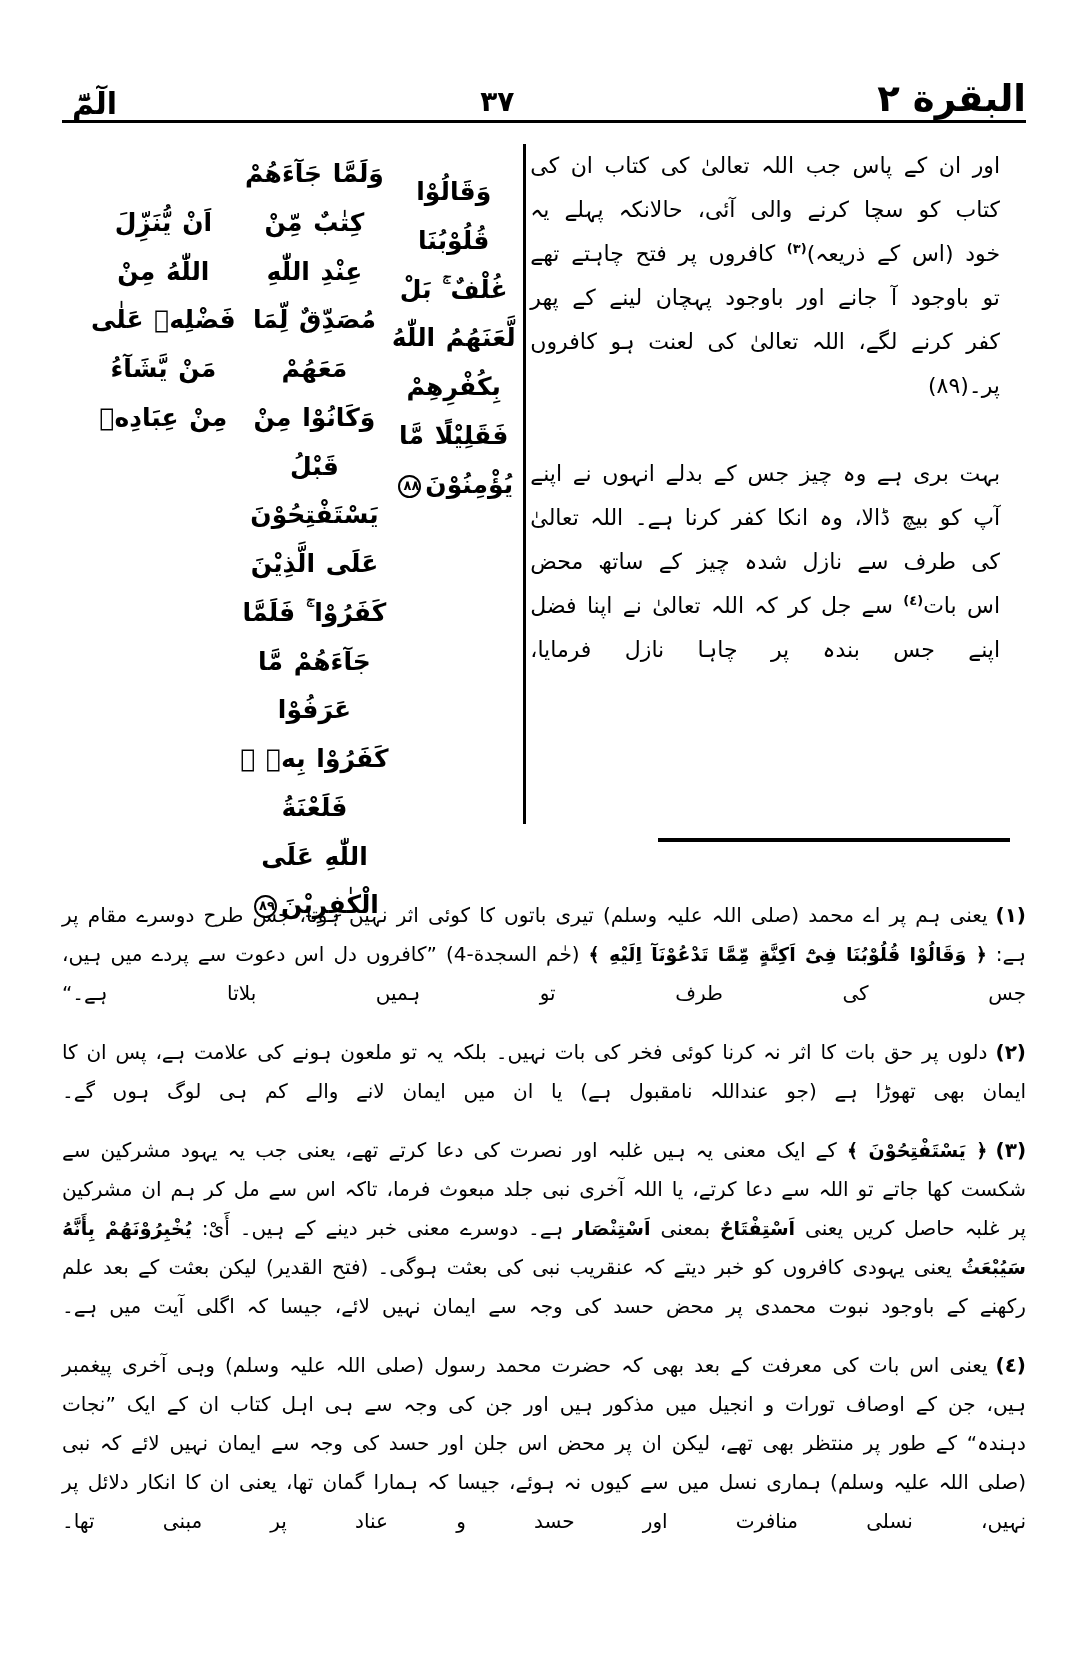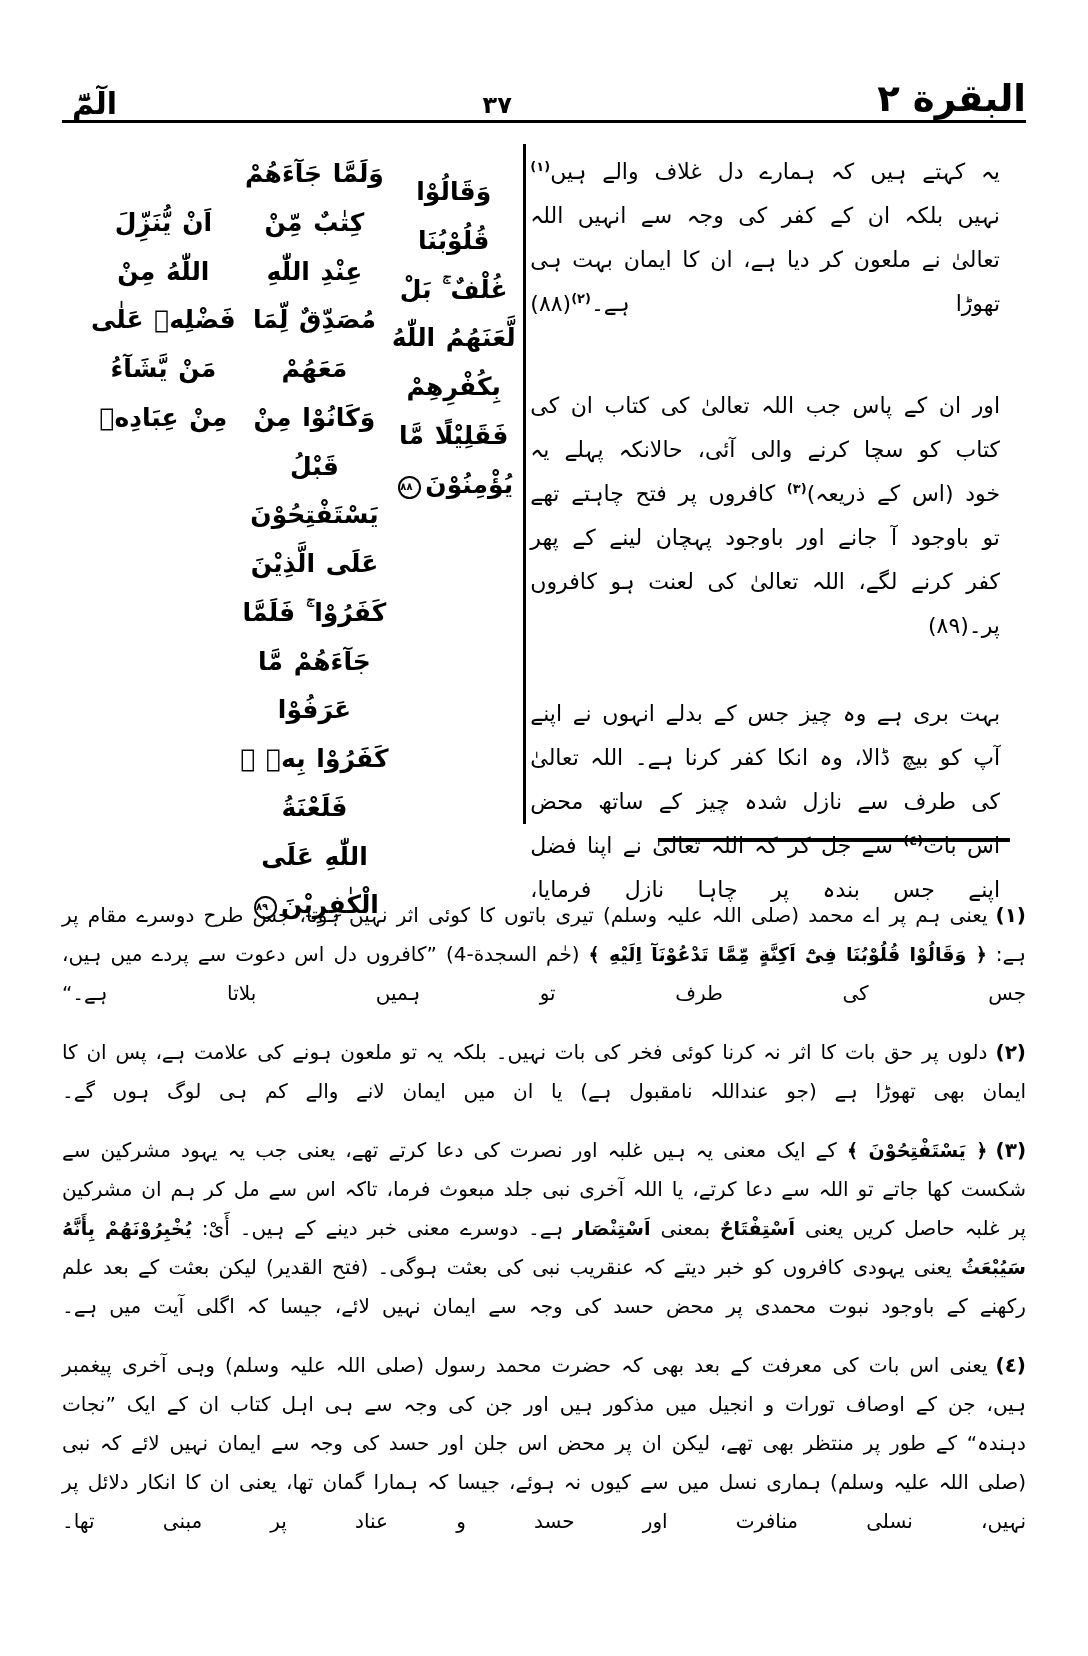--- a/index.html
+++ b/index.html
@@ -40,21 +40,21 @@
     line-height: 1.1;
     font-weight: 700;
     letter-spacing: 0px;
     white-space: nowrap;
   }
   .header-juz {
     font-size: 30px;
     padding-left: 10px;
   }
   .header-page {
-    font-size: 24px;
+    font-size: 28px;
     font-weight: 700;
     line-height: 1.1;
     transform: translateY(-2px);
   }
   .header-rule {
     position: absolute;
     top: 120px;
     right: 62px;
     left: 62px;
     height: 3px;
@@ -105,22 +105,22 @@
   .ayah-block.b2 { margin-bottom: 66px; }
   .ayah-block.b3 { margin-bottom: 0; }
 
   .ayah-num {
     display: inline-block;
     border: 2px solid #000;
     border-radius: 50%;
     width: 19px;
     height: 19px;
     line-height: 17px;
-    font-size: 10px;
-    text-align: left;
+    font-size: 13px;
+    text-align: right;
     vertical-align: 3px;
     margin: 0 4px;
     font-weight: 700;
   }
 
   .urdu-para {
     font-size: 22px;
     line-height: 2.0;
     text-align: justify;
     text-align-last: justify;
@@ -180,23 +180,20 @@
     <span class="header-surah">البقرة ٢</span>
     <span class="header-page">٣٧</span>
     <span class="header-juz">الٓمّٓ</span>
   </div>
   <div class="header-rule"></div>
 
   <div class="body-area">
 
     <div class="col-urdu">
 
-      <p class="urdu-para p1">
-        <span>یہ کہتے ہیں کہ ہمارے دل غلاف والے ہیں</span><sup class="fn">(١)</sup><span> نہیں بلکہ ان کے کفر کی وجہ سے انہیں اللہ تعالیٰ نے ملعون کر دیا ہے، ان کا ایمان بہت ہی تھوڑا ہے۔</span><sup class="fn">(٢)</sup><span>(٨٨)</span>
-      </p>
 
       <p class="urdu-para p2">
         <span>اور ان کے پاس جب اللہ تعالیٰ کی کتاب ان کی کتاب کو سچا کرنے والی آئی، حالانکہ پہلے یہ خود (اس کے ذریعہ)</span><sup class="fn">(٣)</sup><span> کافروں پر فتح چاہتے تھے تو باوجود آ جانے اور باوجود پہچان لینے کے پھر کفر کرنے لگے، اللہ تعالیٰ کی لعنت ہو کافروں پر۔</span><span>(٨٩)</span>
       </p>
 
       <p class="urdu-para p3">
         <span>بہت بری ہے وہ چیز جس کے بدلے انہوں نے اپنے آپ کو بیچ ڈالا، وہ انکا کفر کرنا ہے۔ اللہ تعالیٰ کی طرف سے نازل شدہ چیز کے ساتھ محض اس بات</span><sup class="fn">(٤)</sup><span> سے جل کر کہ اللہ تعالیٰ نے اپنا فضل اپنے جس بندہ پر چاہا نازل فرمایا،</span>
       </p>
 
     </div>

